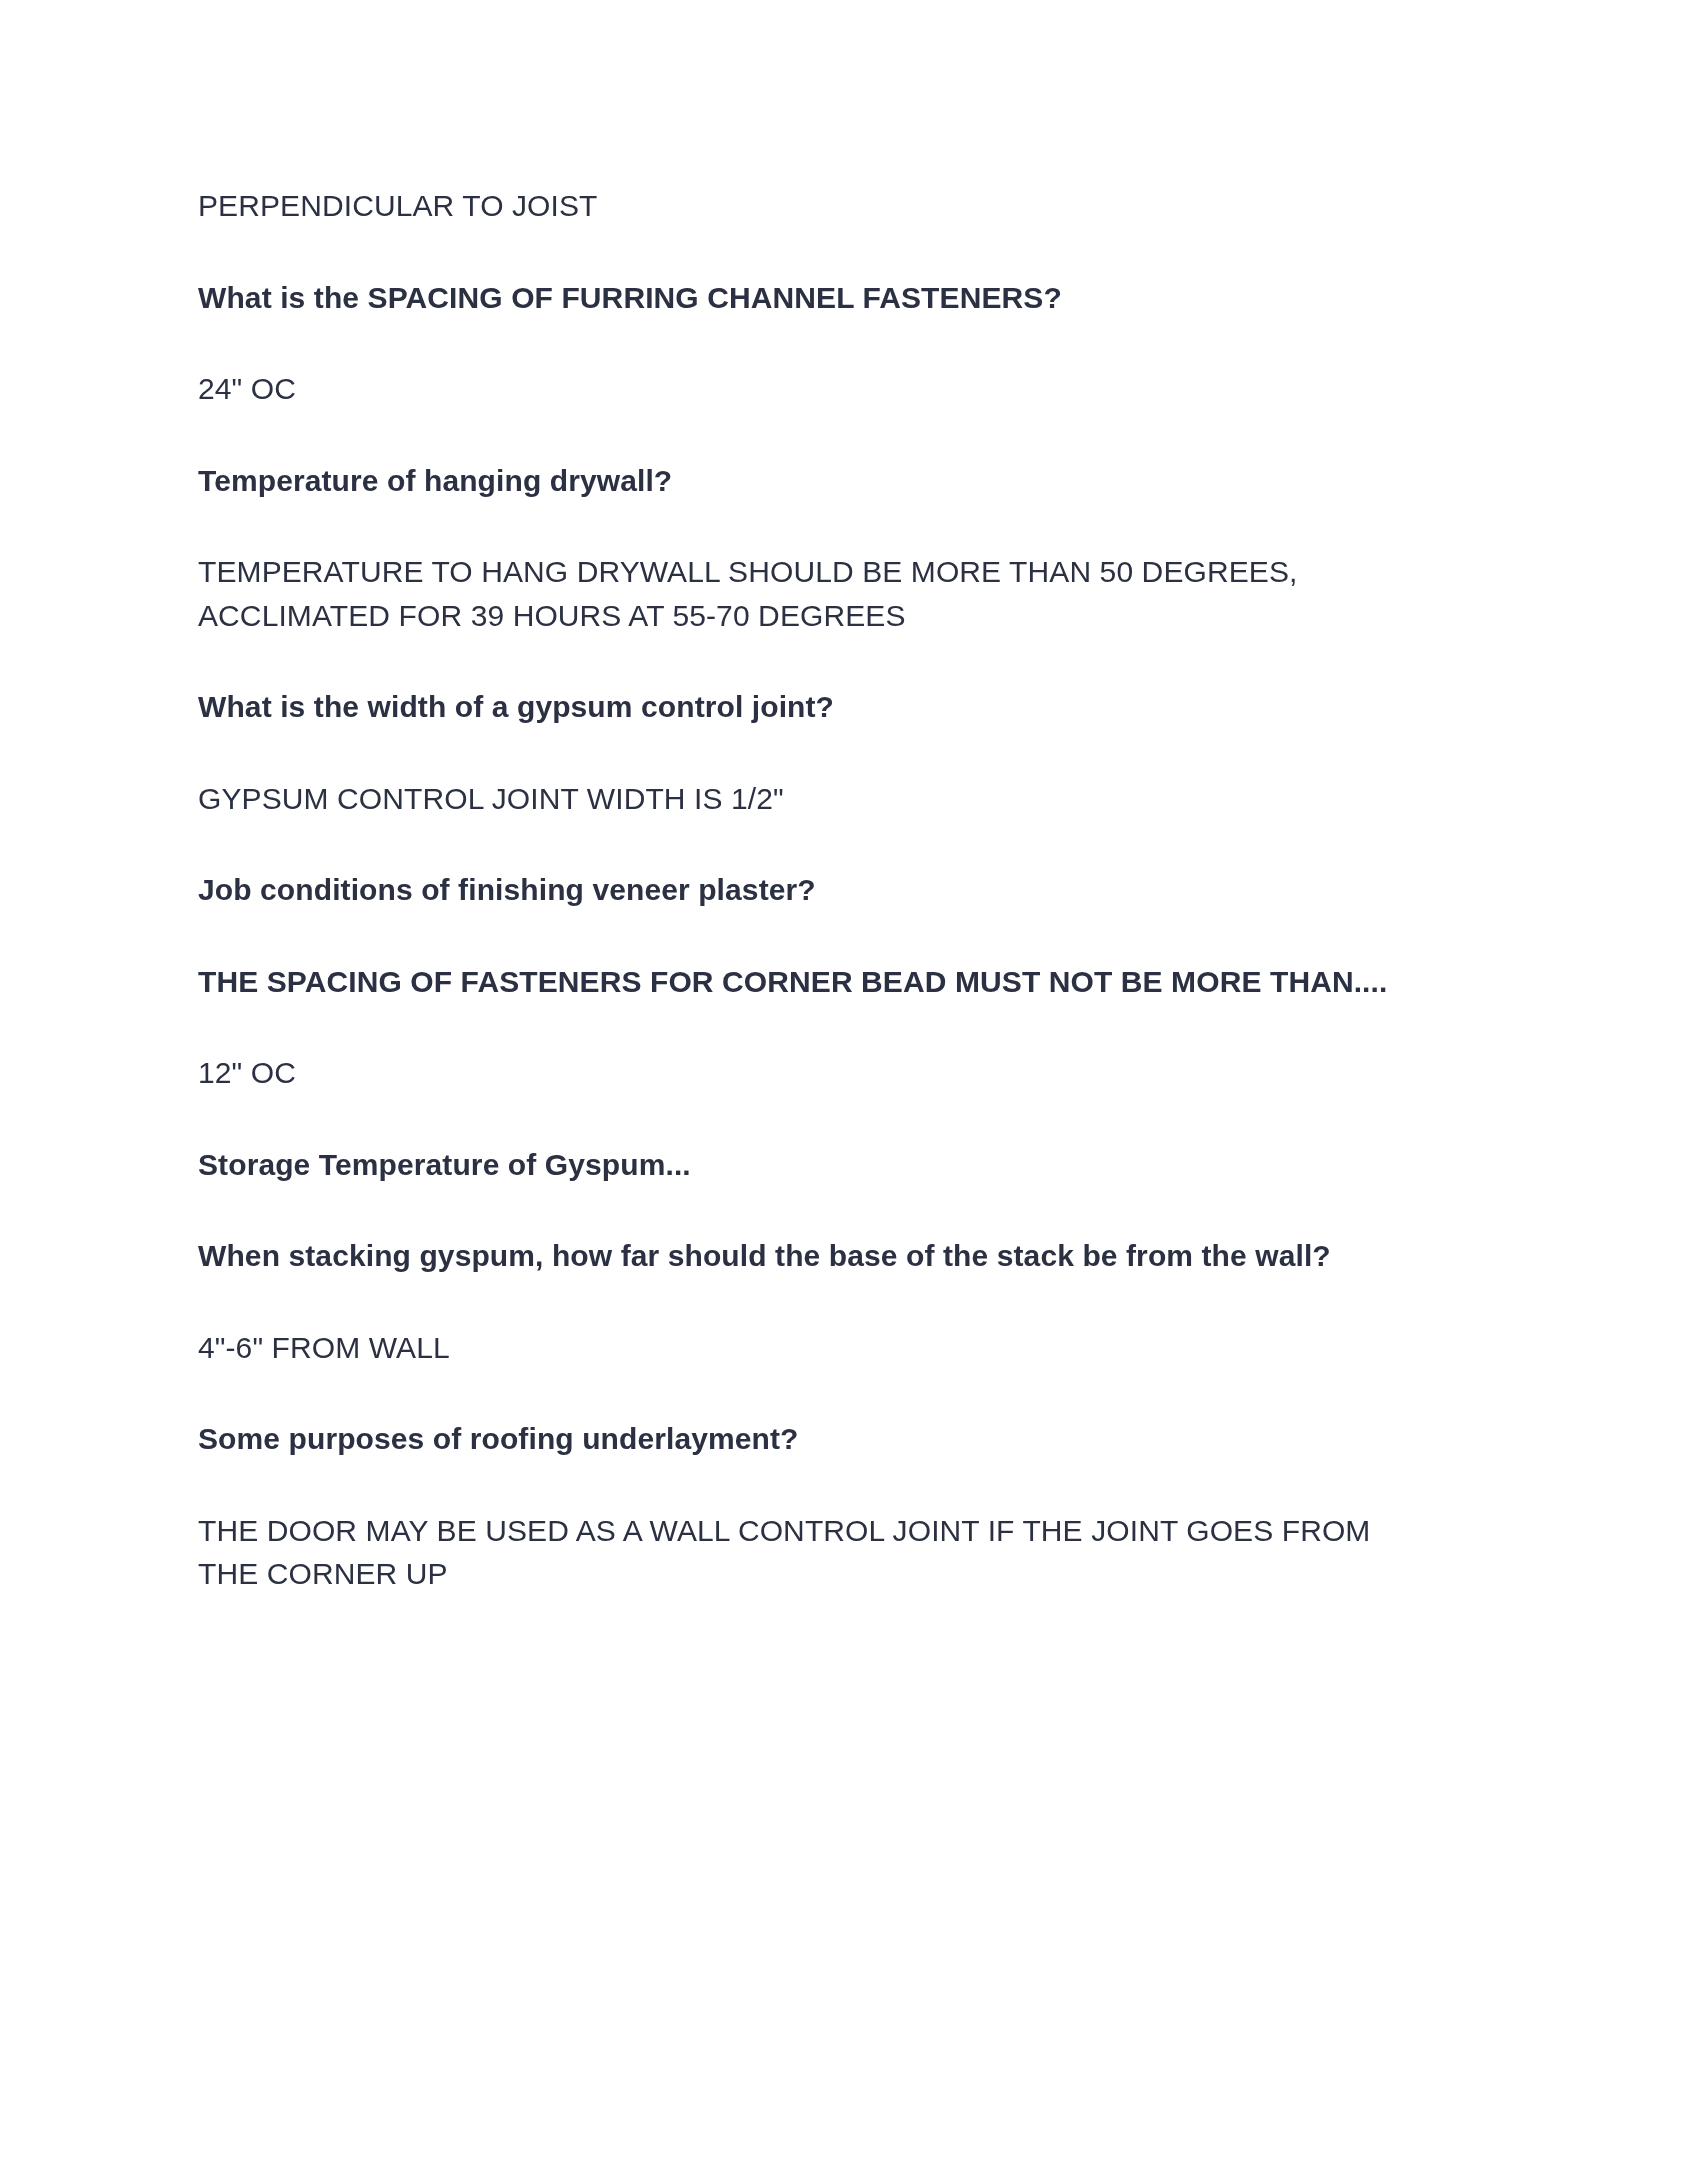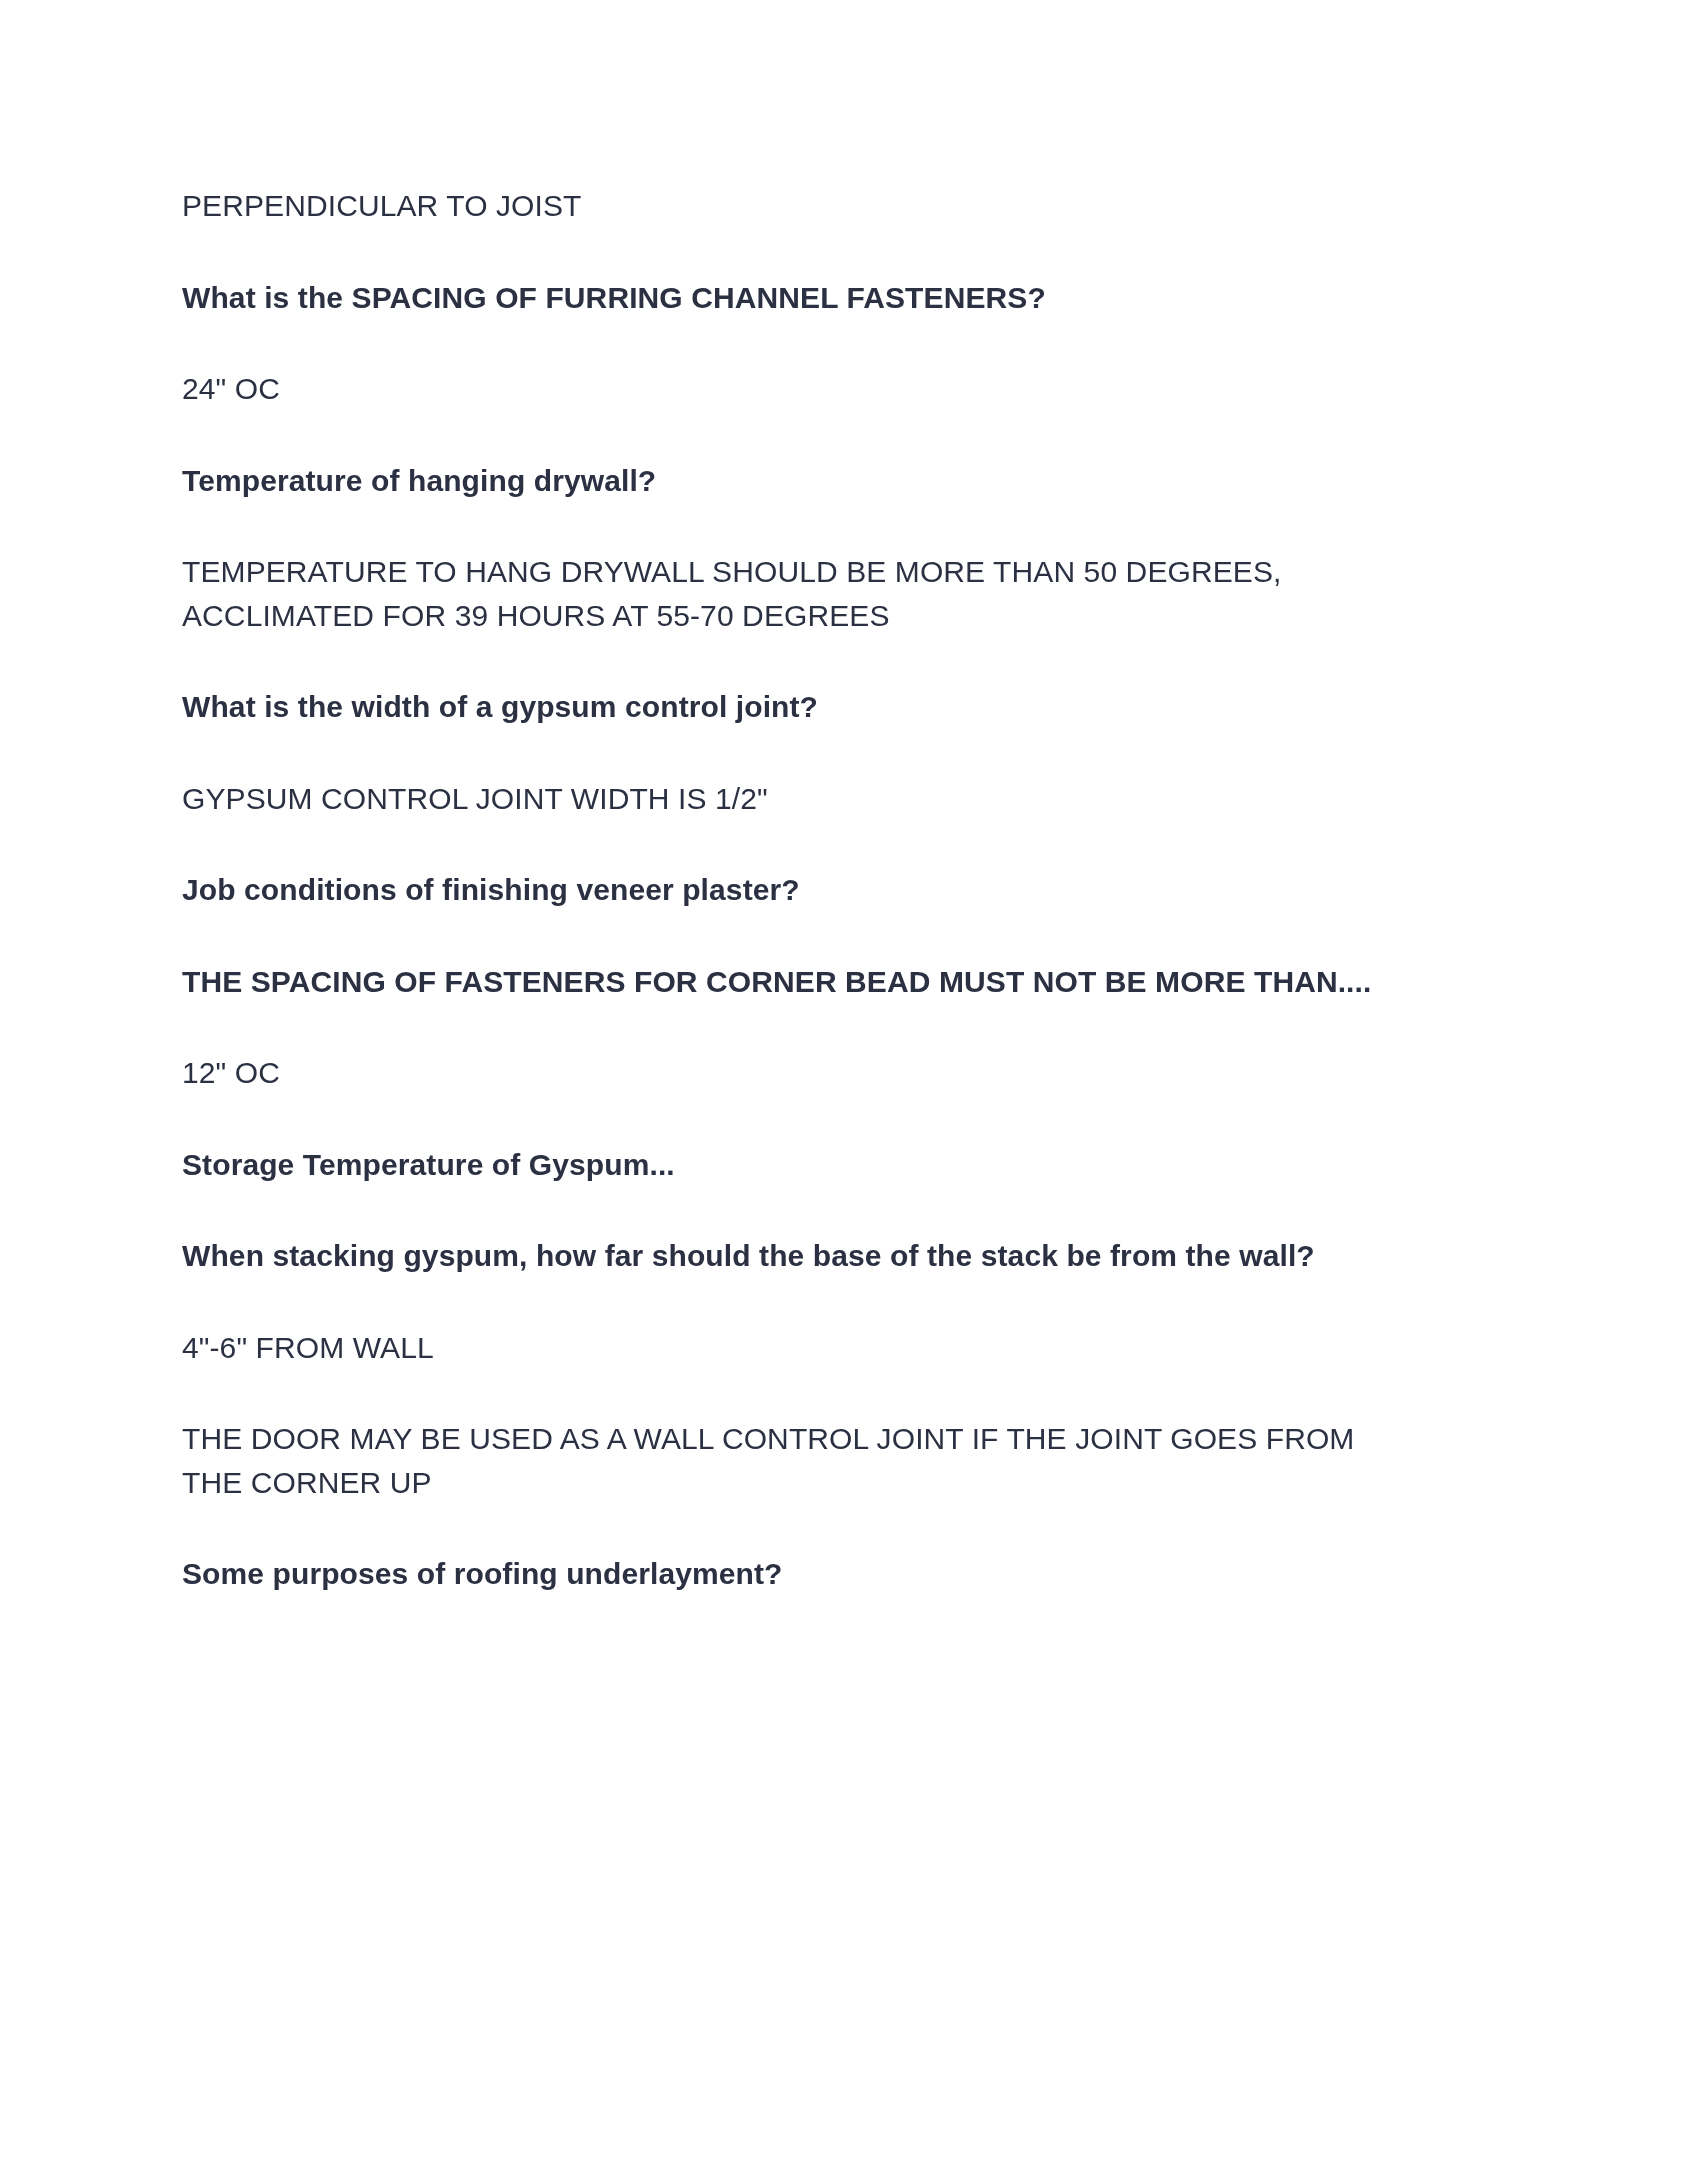--- a/index.html
+++ b/index.html
@@ -17,21 +17,21 @@
     position: relative;
     width: 1683px;
     height: 2178px;
     background: #ffffff;
     box-sizing: border-box;
     overflow: hidden;
   }
 
   .doc-body {
     position: absolute;
-    left: 182px;
+    left: 198px;
     top: 184px;
     width: 1238px;
   }
 
   
   .para {
     color: #2b3142;
     font-size: 30px;
     line-height: 1.45;
     letter-spacing: 0.1px;
@@ -115,22 +115,22 @@
     <div class="block">
       <p class="para q wide">When stacking gyspum, how far should the base of the stack be from the wall?</p>
     </div>
 
     <div class="block">
       <p class="para">4"-6" FROM WALL</p>
     </div>
 
 
     <div class="block">
-      <p class="para wide">THE DOOR MAY BE USED AS A WALL CONTROL JOINT IF THE JOINT GOES FROM THE CORNER UP</p>
+      <p class="para q">Some purposes of roofing underlayment?</p>
     </div>
 
     <div class="block">
-      <p class="para q">Some purposes of roofing underlayment?</p>
+      <p class="para wide">THE DOOR MAY BE USED AS A WALL CONTROL JOINT IF THE JOINT GOES FROM THE CORNER UP</p>
     </div>
 
   </div>
 </div>
 
 
 </body></html>

